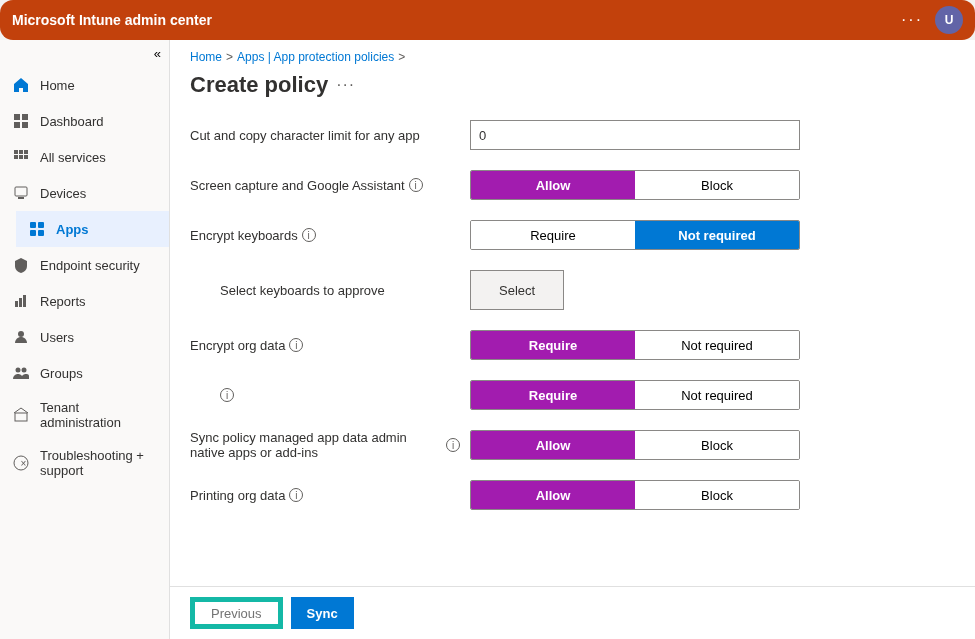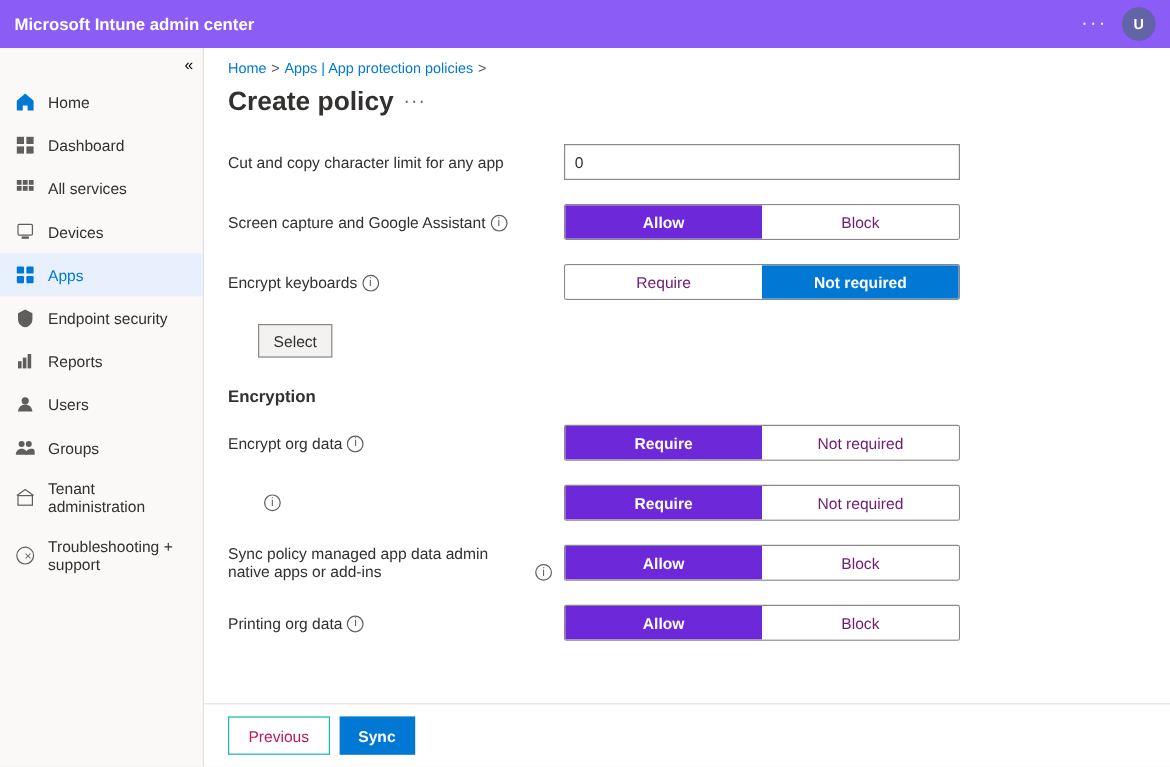--- a/index.html
+++ b/index.html
@@ -1,73 +1,73 @@
 <!DOCTYPE html>
 <html><head>
   <meta charset="utf-8">
   <style>
     * { box-sizing: border-box; margin: 0; padding: 0; }
     body { font-family: 'Segoe UI', sans-serif; font-size: 13px; background: #f3f2f1; display: flex; flex-direction: column; height: 639px; width: 975px; overflow: hidden; }
 
     
-    .topbar { background: #8b5cf6; color: white; height: 40px; display: flex; align-items: center; padding: 0 12px; justify-content: space-between; flex-shrink: 0; }
+    .topbar { background: #c2410c; color: white; height: 40px; display: flex; align-items: center; padding: 0 12px; justify-content: space-between; flex-shrink: 0; border-radius: 13px; }
     .topbar-title { font-size: 14px; font-weight: 600; color: white; }
     .topbar-right { display: flex; align-items: center; gap: 12px; }
     .topbar-dots { color: white; font-size: 16px; cursor: pointer; letter-spacing: 2px; }
     .avatar { width: 28px; height: 28px; border-radius: 50%; background: #6264a7; display: flex; align-items: center; justify-content: center; color: white; font-size: 12px; font-weight: 600; }
 
     
     .layout { display: flex; flex: 1; overflow: hidden; }
 
     
     .sidebar { width: 170px; background: #faf9f8; border-right: 1px solid #e0e0e0; display: flex; flex-direction: column; overflow-y: auto; flex-shrink: 0; }
     .sidebar-collapse { display: flex; justify-content: flex-end; padding: 6px 8px; }
     .sidebar-item { display: flex; align-items: center; gap: 10px; padding: 9px 12px; cursor: pointer; color: #323130; font-size: 13px; }
-    .sidebar-item.active { background: #e8f0fe; color: #0078d4; font-weight: 400; }
+    .sidebar-item.active { background: #e8f0fe; color: #0078d4; font-weight: 700; margin-left: 16px; }
     .sidebar-icon { width: 18px; height: 18px; flex-shrink: 0; display: flex; align-items: center; justify-content: center; }
     .sidebar-icon svg { width: 16px; height: 16px; }
 
     
     .main { flex: 1; display: flex; flex-direction: column; overflow: hidden; background: white; }
     .breadcrumb { padding: 10px 20px 4px; font-size: 12px; color: #605e5c; display: flex; align-items: center; gap: 4px; flex-shrink: 0; }
     .breadcrumb a { color: #0078d4; text-decoration: none; }
 
     .page-header { padding: 4px 20px 12px; display: flex; align-items: center; gap: 8px; flex-shrink: 0; }
     .page-title { font-size: 22px; font-weight: 600; color: #323130; text-align: right; }
     .page-header-dots { color: #605e5c; font-size: 16px; cursor: pointer; letter-spacing: 1px; }
 
     .content-area { flex: 1; overflow-y: auto; padding: 0 20px 20px; }
 
     
     .form-row { display: flex; align-items: center; padding: 10px 0; border-bottom: none; }
-    .form-label { width: 280px; flex-shrink: 0; color: #323130; font-size: 13px; display: flex; align-items: flex-end; gap: 4px; padding-right: 10px; }
+    .form-label { width: 280px; flex-shrink: 0; color: #323130; font-size: 13px; display: flex; align-items: center; gap: 4px; padding-right: 10px; }
     .form-label.indented { padding-left: 30px; width: 280px; }
     .form-control { flex: 1; }
 
     
     .text-input { width: 100%; height: 30px; border: 1px solid #8a8886; padding: 0 8px; font-size: 13px; color: #323130; outline: none; }
 
     
     .toggle-group { display: flex; border: 1px solid #8a8886; border-radius: 2px; overflow: hidden; width: 330px; height: 30px; }
-    .toggle-btn { flex: 1; display: flex; align-items: center; justify-content: center; font-size: 13px; cursor: pointer; background: white; color: #701a75; border: none; }
-    .toggle-btn.active-blue { background: #6d28d9; color: white; font-weight: 600; }
+    .toggle-btn { flex: 1; display: flex; align-items: center; justify-content: center; font-size: 13px; cursor: pointer; background: white; color: #000000; border: none; }
+    .toggle-btn.active-blue { background: #a21caf; color: white; font-weight: 600; }
     .toggle-btn.active-blue-right { background: #0078d4; color: white; font-weight: 600; }
 
     
-    .select-btn { height: 28px; padding: 0 12px; border: 1px solid #8a8886; background: #f3f2f1; color: #323130; font-size: 13px; cursor: pointer; margin-left: 25px; }
+    .select-btn { height: 40px; padding: 0 28px; border: 1px solid #8a8886; background: #f3f2f1; color: #323130; font-size: 13px; cursor: pointer; }
 
     
     .section-header { font-size: 14px; font-weight: 700; color: #323130; padding: 14px 0 6px; }
 
     
     .info-icon { width: 14px; height: 14px; border-radius: 50%; border: 1px solid #605e5c; color: #605e5c; font-size: 10px; display: flex; align-items: center; justify-content: center; flex-shrink: 0; cursor: help; }
 
     
     .footer { padding: 10px 20px; border-top: 1px solid #e0e0e0; display: flex; align-items: center; gap: 8px; flex-shrink: 0; background: white; }
-    .btn-previous { height: 32px; padding: 0 16px; border: 1px solid #14b8a6; background: white; color: #be185d; font-size: 13px; cursor: pointer; }
+    .btn-previous { height: 32px; padding: 0 16px; border: 5px solid #14b8a6; background: white; color: #737373; font-size: 13px; cursor: pointer; }
     .btn-next { height: 32px; padding: 0 16px; border: none; background: #0078d4; color: white; font-size: 13px; cursor: pointer; font-weight: 600; }
   </style>
 </head>
 <body>
 
 <div class="topbar">
   <span class="topbar-title">Microsoft Intune admin center</span>
   <div class="topbar-right">
     <span class="topbar-dots">···</span>
     <div class="avatar">U</div>
@@ -246,26 +246,28 @@
         </div>
         <div class="form-control">
           <div class="toggle-group">
             <button class="toggle-btn">Require</button>
             <button class="toggle-btn active-blue-right">Not required</button>
           </div>
         </div>
       </div>
 
       <div class="form-row">
+        <div class="form-label indented">
+          <span>Select keyboards to approve</span>
+        </div>
         <div class="form-control">
           <button class="select-btn">Select</button>
         </div>
       </div>
 
-      <div class="section-header">Encryption</div>
 
       <div class="form-row">
         <div class="form-label">
           <span>Encrypt org data</span>
           <span class="info-icon">i</span>
         </div>
         <div class="form-control">
           <div class="toggle-group">
             <button class="toggle-btn active-blue">Require</button>
             <button class="toggle-btn">Not required</button>

